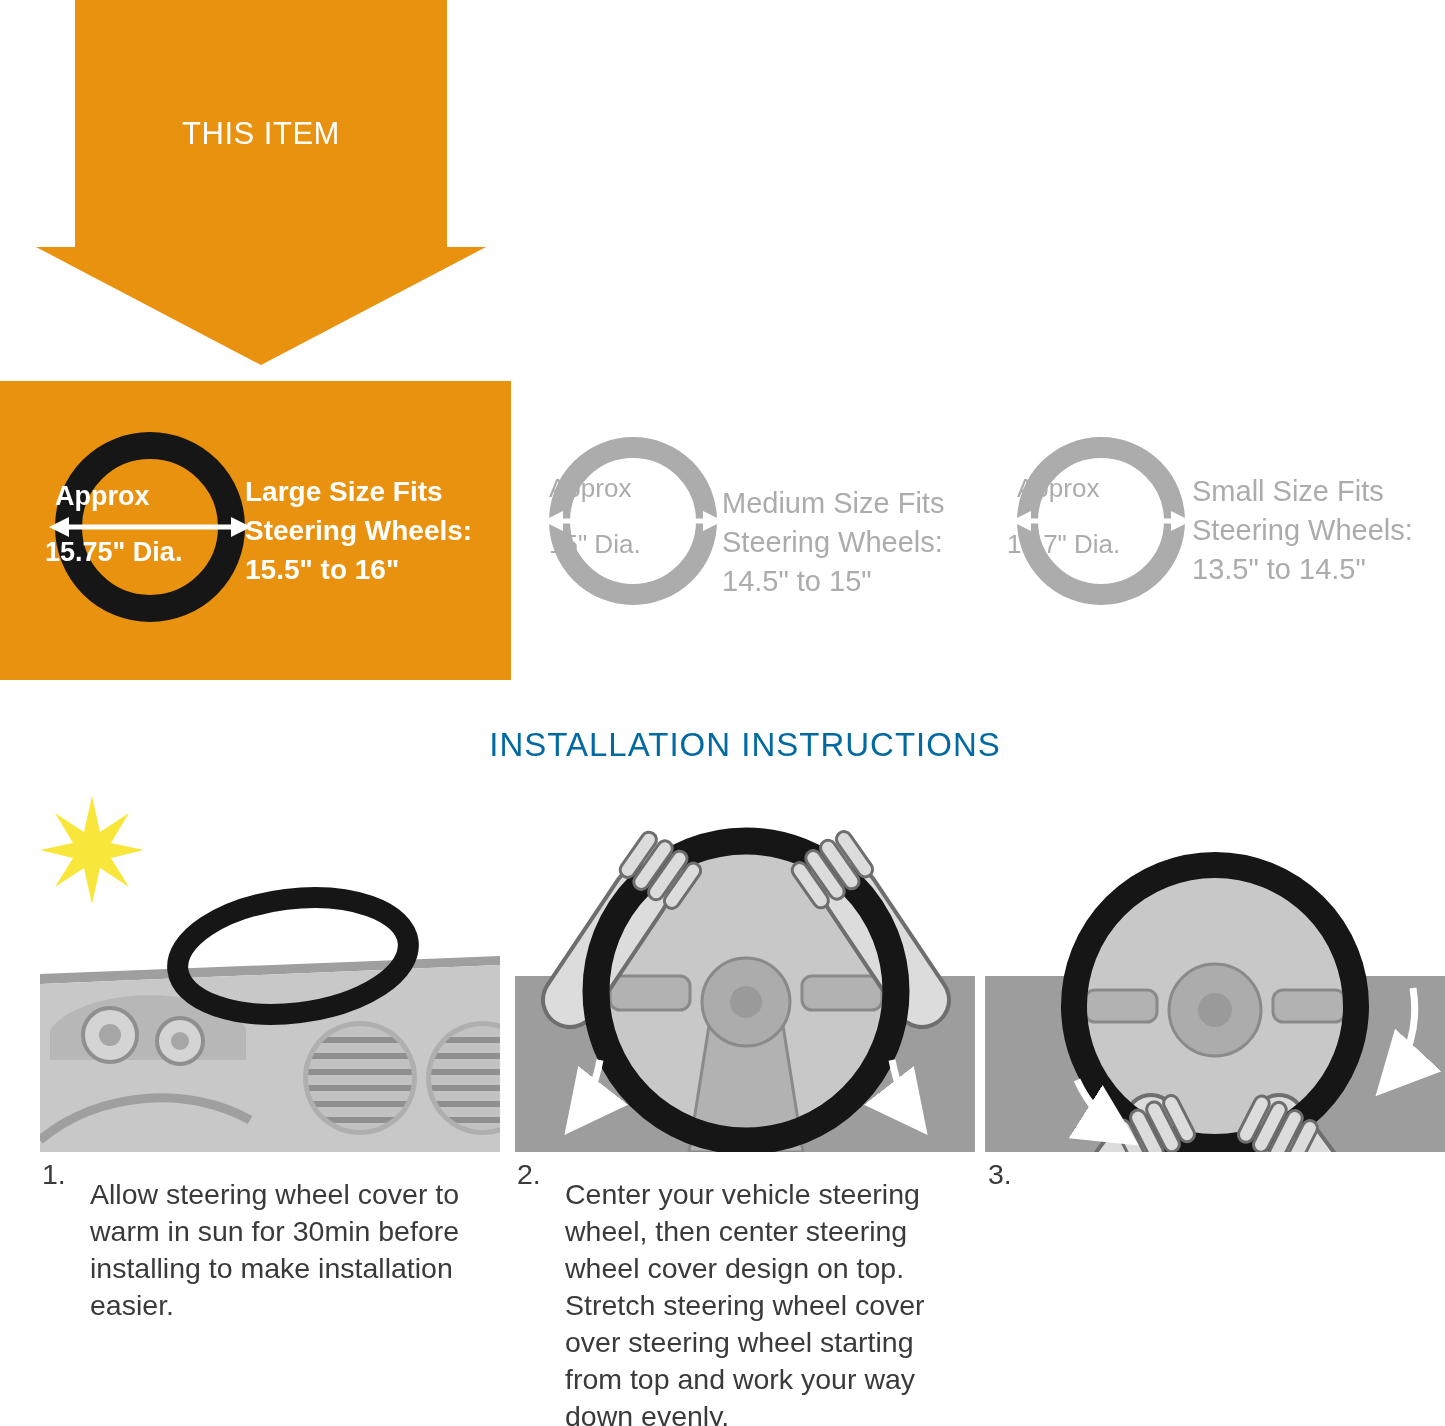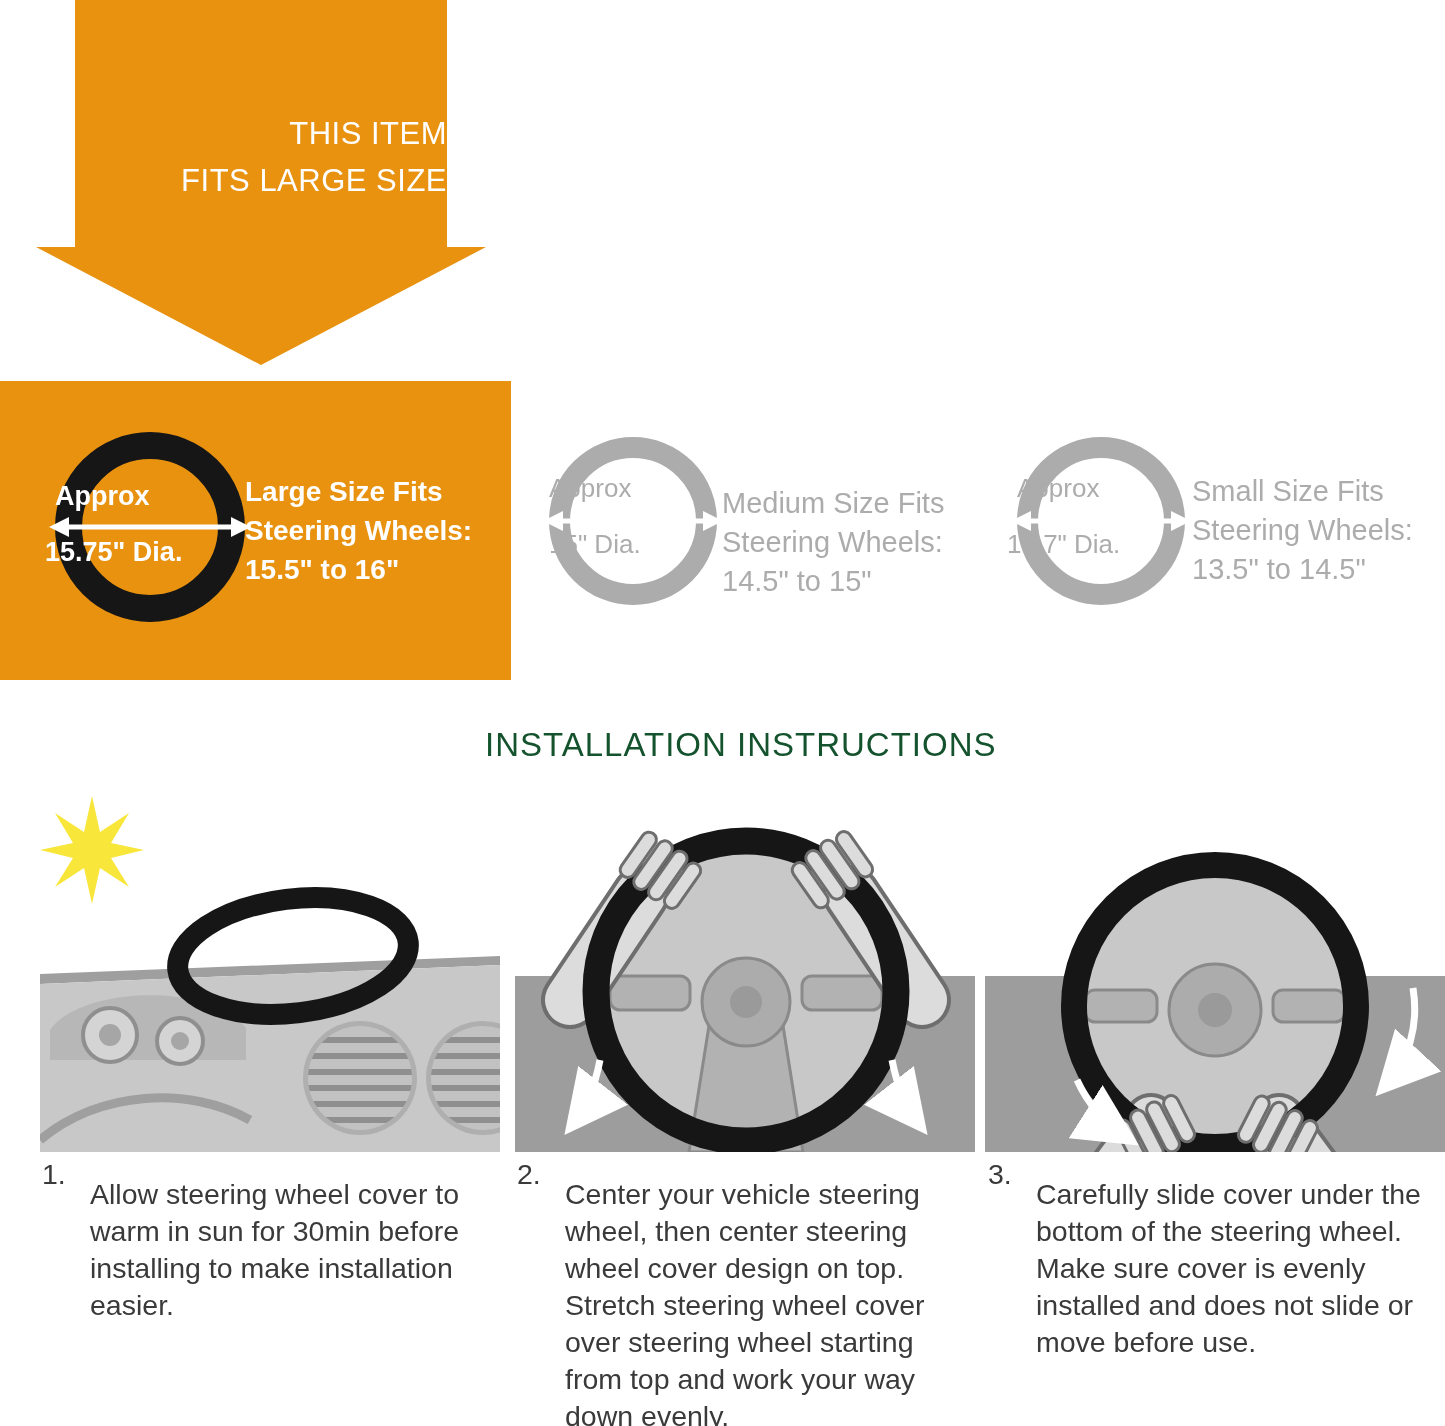--- a/index.html
+++ b/index.html
@@ -10,21 +10,21 @@
   :root{
     --orange:#E8920F;
     --ring-black:#161616;
     --gray:#ACACAC;
     --txt-dark:#3A3A3A;
   }
   
   .banner-rect{position:absolute;left:75px;top:0;width:372px;height:247px;background:var(--orange);}
   .banner-tri{position:absolute;left:36px;top:247px;width:0;height:0;
     border-left:225px solid transparent;border-right:225px solid transparent;border-top:118px solid var(--orange);}
-  .banner-text{position:absolute;left:75px;top:110px;width:372px;text-align:right;
+  .banner-text{position:absolute;left:75px;top:110px;width:372px;text-align:center;
     color:#ffffff;font-size:31px;line-height:47px;font-weight:400;letter-spacing:.5px;}
   
   .large-panel{position:absolute;left:0;top:381px;width:511px;height:299px;background:var(--orange);}
   .ring{position:absolute;border-radius:50%;box-sizing:border-box;background:transparent;}
   .ring-large{left:55px;top:432px;width:190px;height:190px;border:27px solid var(--ring-black);}
   .ring-medium{left:549px;top:437px;width:168px;height:168px;border:21px solid var(--gray);}
   .ring-small{left:1017px;top:437px;width:168px;height:168px;border:21px solid var(--gray);}
   .ring-label{position:absolute;text-align:left;}
   .lab-w{color:#ffffff;font-weight:700;font-size:27px;}
   .lab-g{color:var(--gray);font-weight:400;font-size:26px;}
@@ -36,37 +36,36 @@
   .dia-small{left:1007px;top:529px;width:188px;}
   .dia-arrow{position:absolute;}
   .arrow-large{left:49px;top:514px;}
   .arrow-medium{left:543px;top:508px;}
   .arrow-small{left:1011px;top:508px;}
   .size-desc{position:absolute;text-align:left;font-size:29px;line-height:39px;}
   .desc-large{left:245px;top:472px;width:268px;color:#ffffff;font-weight:700;font-size:28px;}
   .desc-medium{left:722px;top:484px;width:268px;color:var(--gray);}
   .desc-small{left:1192px;top:472px;width:262px;color:var(--gray);}
   
-  .inst-title{position:absolute;left:485px;top:726px;width:520px;
-    color:#14532d;font-size:33px;font-weight:400;letter-spacing:1px;}
+  .inst-title{position:absolute;left:485px;top:726px;width:520px;text-align:center;
+    color:#0369a1;font-size:33px;font-weight:400;letter-spacing:1px;}
   .illus{position:absolute;}
   .step{position:absolute;display:flex;gap:16px;color:var(--txt-dark);font-size:28.5px;line-height:37px;}
   .step-num{flex:none;width:32px;}
   .step-text{flex:1;margin-top:20px;}
 </style>
 </head>
 <body>
 
 <div class="canvas">
 
   <div class="banner-rect"></div>
   <div class="banner-tri"></div>
   <div class="banner-text">
     <div>THIS ITEM</div>
-    <div>FITS LARGE SIZE</div>
   </div>
 
   <div class="large-panel"></div>
   <div class="ring ring-large"></div>
   <div class="ring-label lab-w approx-large">Approx</div>
   <svg class="dia-arrow arrow-large" width="202" height="26" viewBox="0 0 202 26">
     <line x1="12" y1="13" x2="190" y2="13" stroke="#ffffff" stroke-width="5"></line>
     <polygon points="0,13 20,3 20,23" fill="#ffffff"></polygon>
     <polygon points="202,13 182,3 182,23" fill="#ffffff"></polygon>
   </svg>
@@ -226,16 +225,15 @@
   <div class="step" style="left:42px;top:1156px;width:448px;">
     <div class="step-num">1.</div>
     <div class="step-text">Allow steering wheel cover to warm in sun for 30min before installing to make installation easier.</div>
   </div>
   <div class="step" style="left:517px;top:1156px;width:442px;">
     <div class="step-num">2.</div>
     <div class="step-text">Center your vehicle steering wheel, then center steering wheel cover design on top. Stretch steering wheel cover over steering wheel starting from top and work your way down evenly.</div>
   </div>
   <div class="step" style="left:988px;top:1156px;width:452px;">
     <div class="step-num">3.</div>
-    <div class="step-text">Carefully slide cover under the bottom of the steering wheel. Make sure cover is evenly installed and does not slide or move before use.</div>
   </div>
 
 </div>
 
 </body></html>

